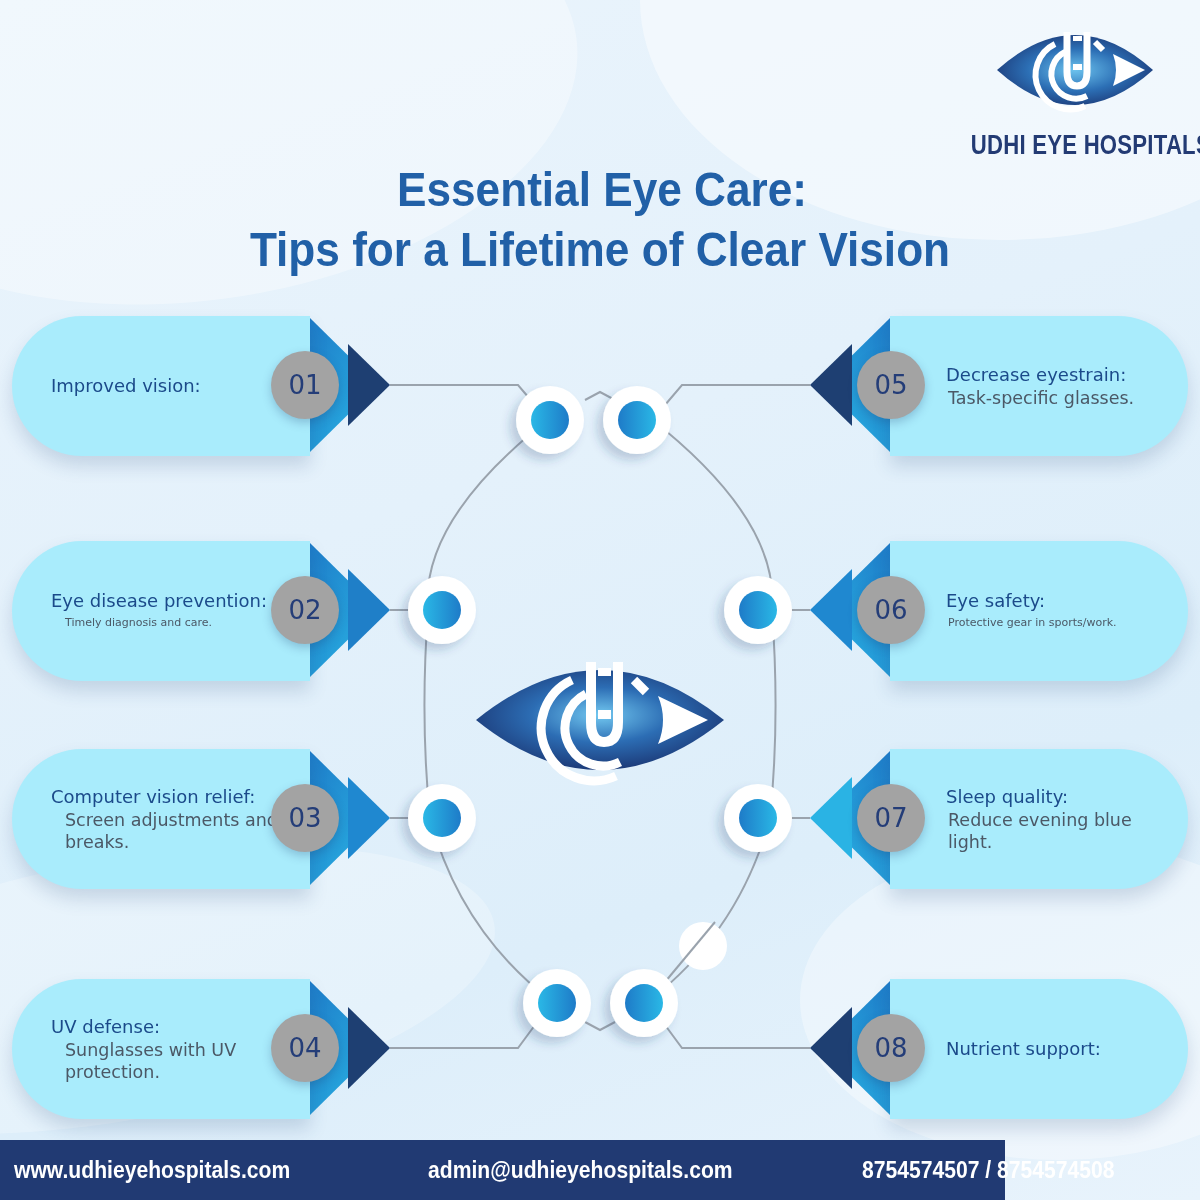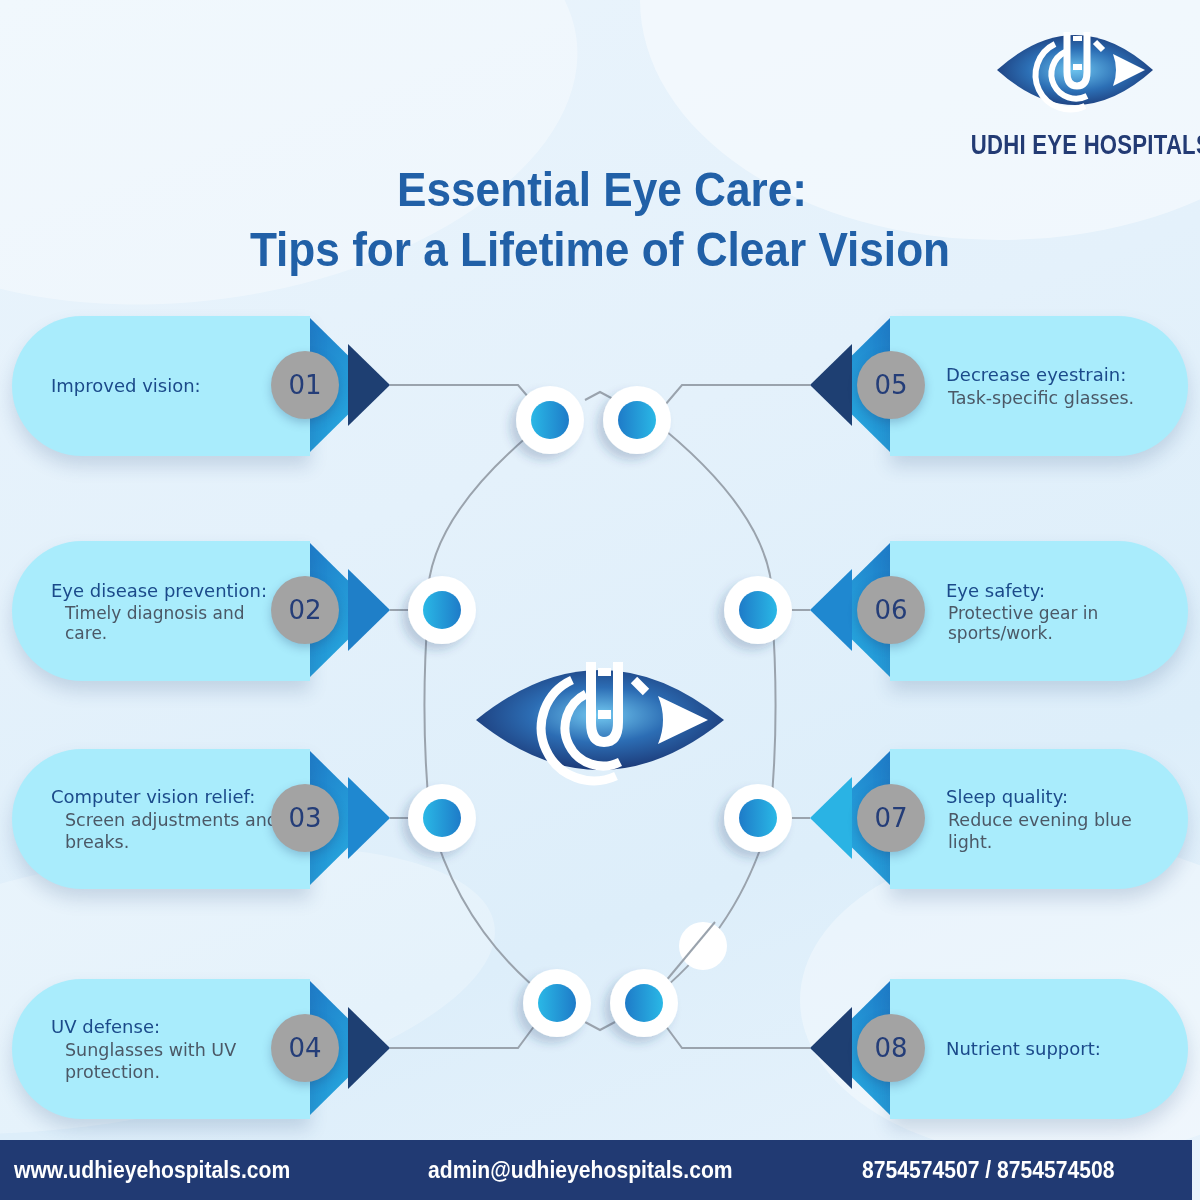--- a/index.html
+++ b/index.html
@@ -42,32 +42,32 @@
   }
   .card.left { border-radius: 70px 0 0 70px; left: 12px; width: 298px; }
   .card.right { border-radius: 0 70px 70px 0; left: 890px; width: 298px; }
 
   .card-text { position: absolute; top: 0; height: 140px; display: flex; flex-direction: column; justify-content: center; }
   .card.left .card-text { left: 39px; width: 230px; }
   .card.right .card-text { left: 56px; width: 230px; }
   .card-title { font-size: 18px; color: #1b4a8a; line-height: 24px; white-space: nowrap; }
   .card-desc { font-size: 17.5px; color: #4b5866; line-height: 22px; padding-left: 14px; }
   .card.right .card-desc { padding-left: 2px; }
-  .card-desc.small { font-size: 17px; line-height: 20px; }
+  .card-desc.small { font-size: 11px; line-height: 20px; }
 
   .badge {
     position: absolute; width: 68px; height: 68px; border-radius: 50%; background: #a3a3a3;
     box-shadow: 0 4px 10px rgba(30,60,110,0.25);
     display: flex; align-items: center; justify-content: center;
     font-size: 26px; color: #243d78; z-index: 5;
   }
 
   
   .footer {
-    position: absolute; left: 0; top: 1140px; width: 1192px; height: 60px; background: #213a73;
+    position: absolute; left: 0; top: 1140px; width: 1005px; height: 60px; background: #213a73;
     display: flex; align-items: center;
     font-family: "Liberation Sans", sans-serif; font-weight: 700; font-size: 24px; color: #ffffff;
   }
   .footer span { position: absolute; white-space: nowrap; transform: scaleX(0.88); transform-origin: left center; }
   .f-web { left: 14px; }
   .f-mail { left: 428px; }
   .f-phone { left: 862px; }
 </style>
 </head>
 <body>

